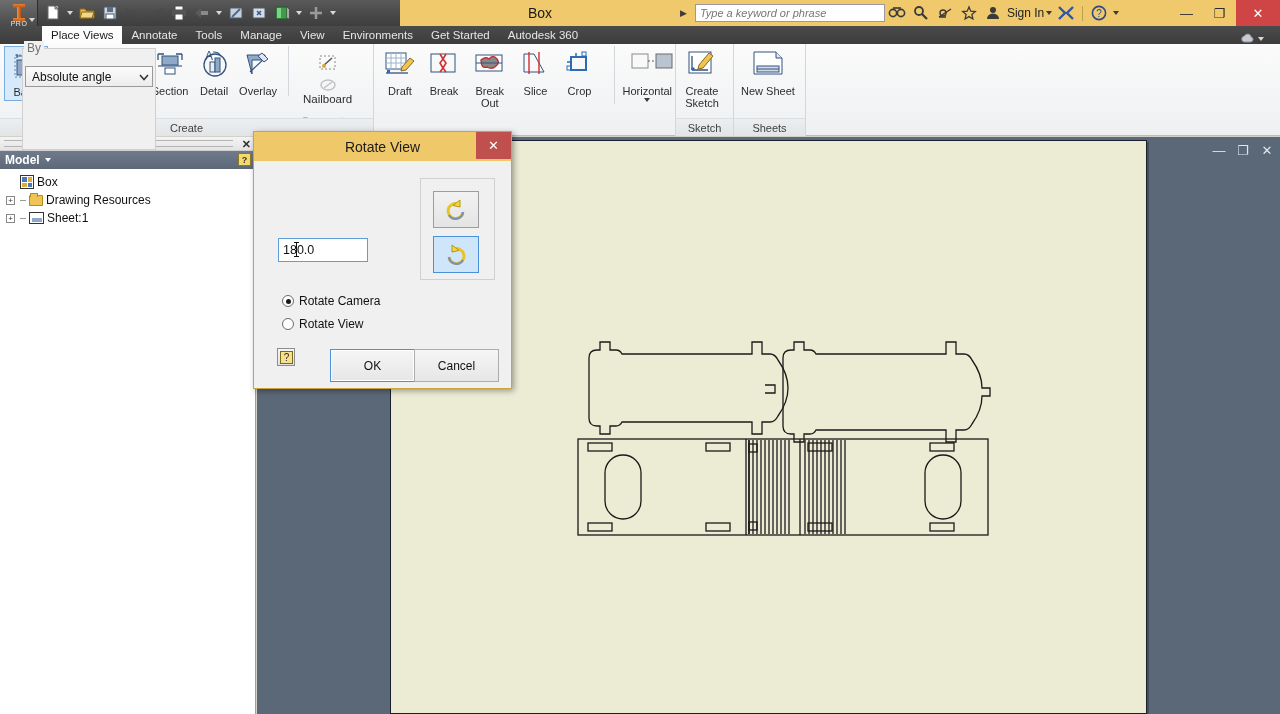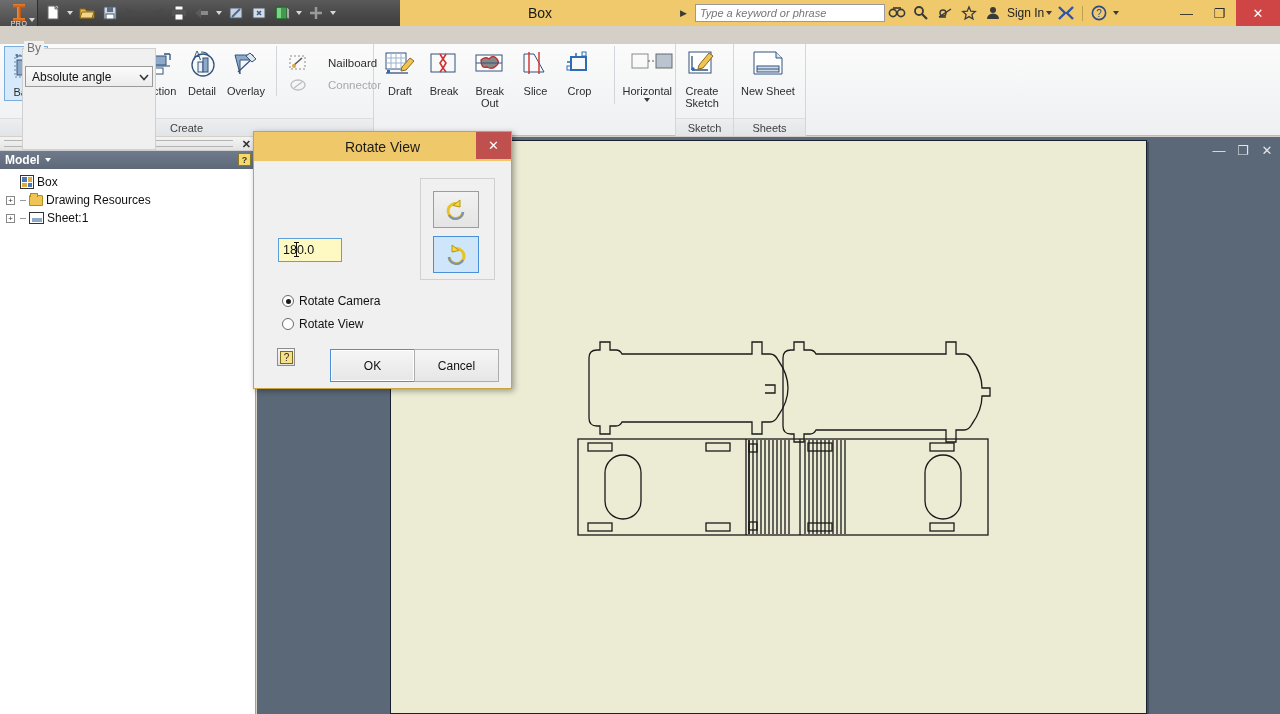--- a/index.html
+++ b/index.html
@@ -107,21 +107,21 @@
   .bigbtn{
     width:auto; min-width:44px; padding:2px 3px;
     display:flex; flex-direction:column; align-items:center; gap:1px;
     font-size:11px; color:#2d2d2d;
   }
   .bigbtn.sel{ background:#d7eafb; border:1px solid #7aaddd; }
   .bigbtn .lbl{ text-align:center; line-height:12px; }
   .ico{ width:36px; height:36px; position:relative; }
   .smallbtn{
     display:flex; align-items:center; gap:21px; font-size:11.5px; color:#2d2d2d;
-    padding:2px 4px; height:22px;
+    padding:2px 4px; height:22px;flex-direction:column;
   }
   .smallbtn.dis{ color:#a8a8a8; }
   .ico-sm{ width:18px; height:18px; position:relative; }
 
   
   .browser{
     position:absolute; left:0; top:137px; width:256px; height:577px;
     background:#fff; border-right:1px solid #9aa0a8;
   }
   .browser-grip{
@@ -206,21 +206,21 @@
     position:absolute; left:25px; top:66px; width:128px; height:21px;
     background:linear-gradient(to bottom,#fbfbfb,#ececec);
     border:1px solid #9a9a9a; display:flex; align-items:center;
     padding:0 2px 0 6px; font-size:12px; color:#111;
   }
   .combo .ar{ margin-left:auto; }
   .numfield{
     position:absolute; left:278px; top:238px; width:73px; height:24px;
   }
   .numinput{
-    width:64px; height:24px; background:#fef9c3; border:1px solid #5d9fd6;
+    width:90px; height:24px; background:#ffffff; border:1px solid #5d9fd6;
     font-size:12.5px; color:#111; padding:0 4px;
     font-family:"Liberation Sans",sans-serif; outline:none;
   }
   .caret-i{
     position:absolute; left:18px; top:4px; width:1px; height:15px; background:#111;
   }
   .caret-i:before,.caret-i:after{ content:""; position:absolute; left:-2px; width:5px; height:1px; background:#111;}
   .caret-i:before{ top:0; } .caret-i:after{ bottom:0; }
 
   .rot-grp{
@@ -412,20 +412,36 @@
         </div>
 
       <div class="winbtns">
         <div class="wbtn">—</div>
         <div class="wbtn">❐</div>
         <div class="wbtn close">✕</div>
       </div>
     </div>
   </div>
 
+  <div class="tabbar">
+    <div class="tab active">Place Views</div>
+    <div class="tab">Annotate</div>
+    <div class="tab">Tools</div>
+    <div class="tab">Manage</div>
+    <div class="tab">View</div>
+    <div class="tab">Environments</div>
+    <div class="tab">Get Started</div>
+    <div class="tab">Autodesk 360</div>
+    <div class="tab-cloud">
+      <svg width="15" height="11">
+          <path d="M4 9 a3 3 0 0 1 0.4 -5.9 a3.6 3.6 0 0 1 6.8 0.8 a2.6 2.6 0 0 1 -0.7 5.1 Z" fill="#c8ccd2" stroke="#8a8f96"></path>
+        </svg>
+      <span class="caret"></span>
+    </div>
+  </div>
 
   <div class="ribbon">
     <div class="panels">
 
       <div class="panel" style="width:374px;">
         <div class="bigbtn sel">
           <div class="ico">
             <svg width="36" height="36">
                 <rect x="7" y="6" width="22" height="22" fill="none" stroke="#6a86aa" stroke-dasharray="2 2"></rect>
                 <rect x="9" y="11" width="18" height="15" fill="#8fa9c9" stroke="#33527c"></rect>

